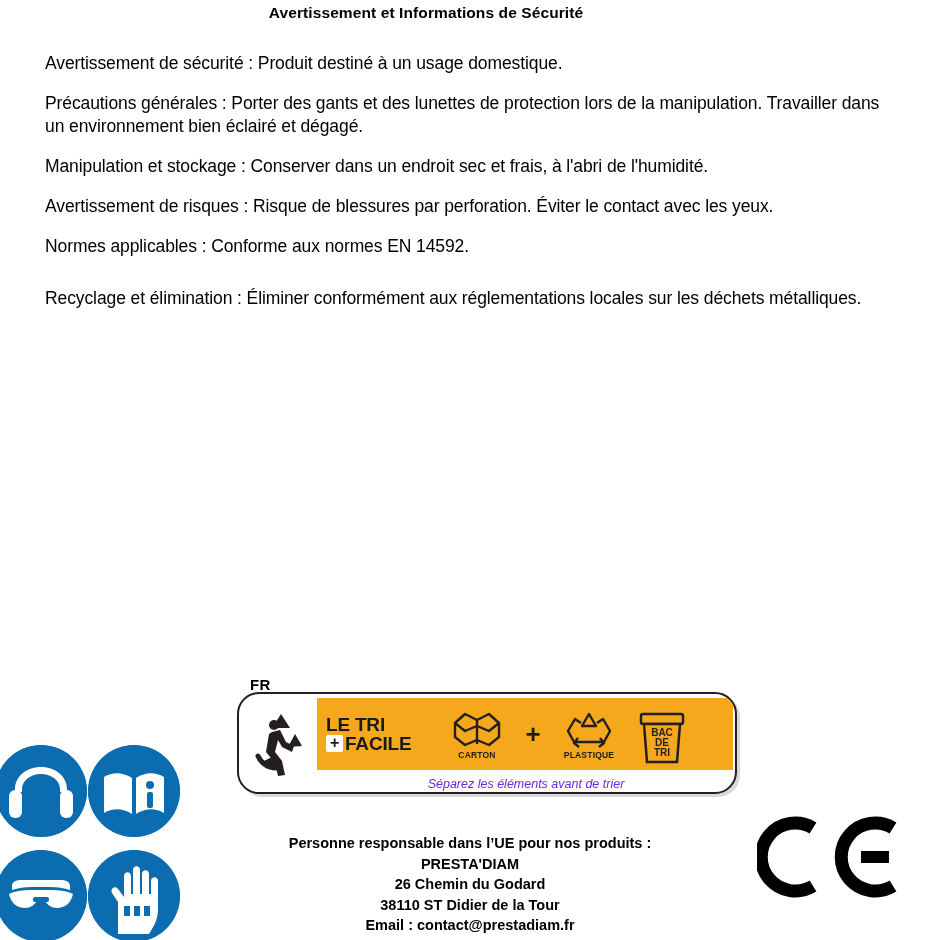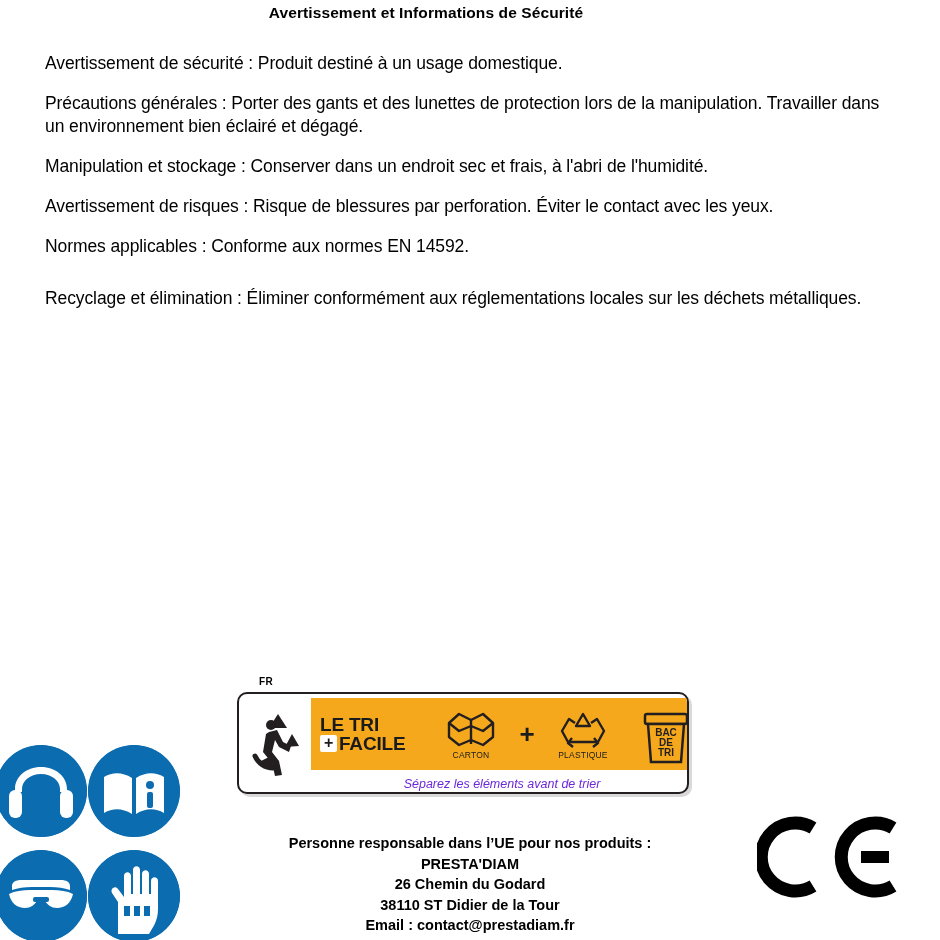--- a/index.html
+++ b/index.html
@@ -63,33 +63,33 @@
   
   .tri-wrap {
     position: absolute;
     left: 237px;
     top: 676px;
     width: 458px;
     height: 138px;
   }
   .tri-fr {
     position: absolute;
-    left: 22px; top: 0px;
-    font-size: 10px;
+    left: 13px; top: 0px;
+    font-size: 15px;
     font-weight: bold;
     letter-spacing: 0.3px;
     text-align: right;
   }
   .tri-box {
     position: absolute;
     left: 0; top: 16px;
-    width: 452px;
+    width: 500px;
     height: 102px;
     border: 2px solid #231f20;
-    border-radius: 10px;
+    border-radius: 22px;
     background: #ffffff;
     box-shadow: 3px 3px 0 #d9d9d9;
     overflow: hidden;
   }
   .tri-inner {
     position: absolute;
     left: 0; top: 0; right: 0; bottom: 0;
     display: flex;
     align-items: stretch;
   }
@@ -145,38 +145,38 @@
   .tri-mat {
     width: 84px;
     display: flex;
     flex-direction: column;
     align-items: center;
     justify-content: center;
     gap: 1px;
   }
   .tri-mat .cap {
     font-size: 8.5px;
-    font-weight: normal;
+    font-weight: bold;
     letter-spacing: 0.2px;
     color: #1b1b1b;
   }
   .tri-plus {
     width: 28px;
     display: flex;
     align-items: center;
     justify-content: center;
     font-size: 26px;
     font-weight: bold;
     color: #1b1b1b;
   }
   .tri-bin {
     width: 82px;
     display: flex;
     align-items: center;
-    justify-content: center;
+    justify-content: flex-start;
   }
   .tri-foot {
     position: absolute;
     left: 84px; right: 6px;
     bottom: 1px;
     text-align: center;
     font-size: 12.5px;
     font-style: italic;
     color: #6d28d9;
   }

